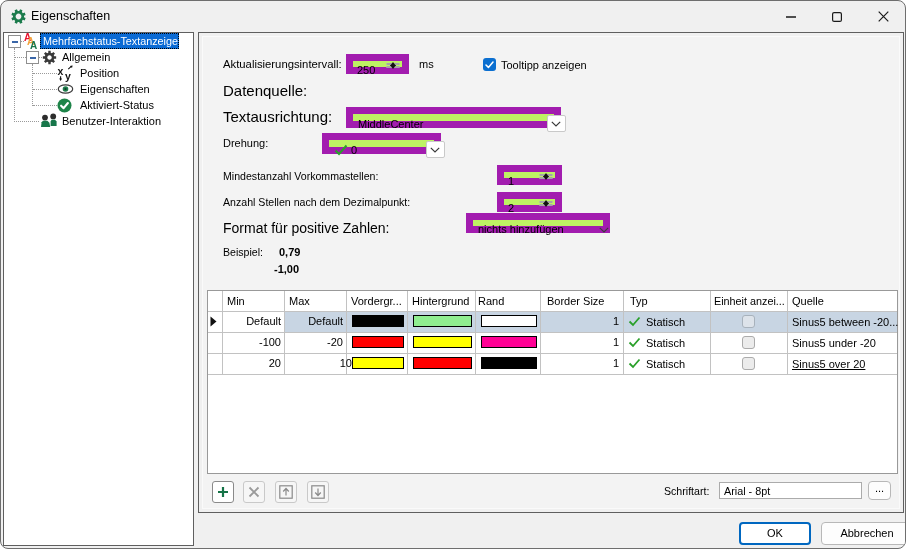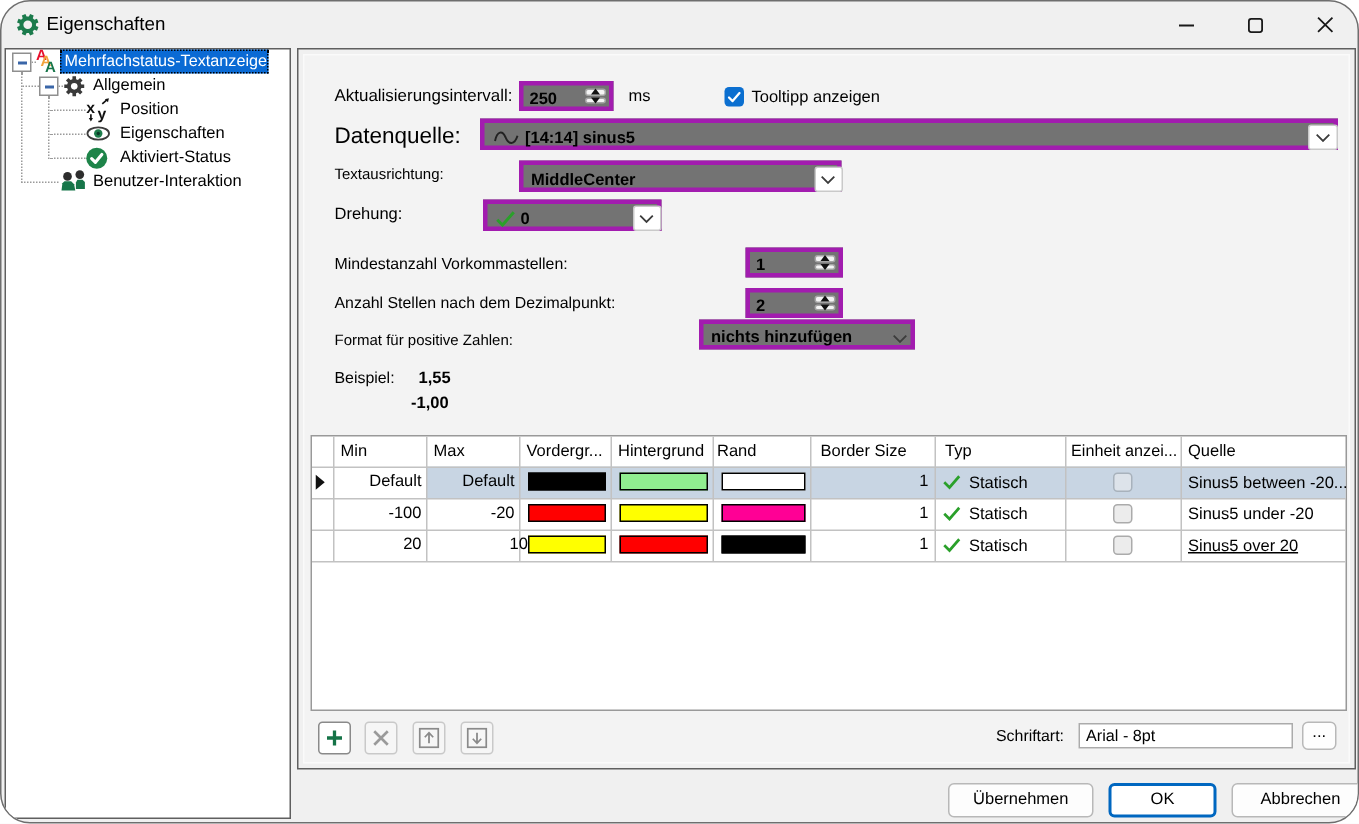--- a/index.html
+++ b/index.html
@@ -1,19 +1,19 @@
 <!DOCTYPE html>
 <html><head><meta charset="utf-8">
 <style>
 *{margin:0;padding:0;box-sizing:border-box;}
 html,body{width:906px;height:549px;background:#fff;font-family:"Liberation Sans",sans-serif;}
-#win{position:absolute;left:0;top:0;width:906px;height:549px;background:#f0f0f0;border:1px solid #6e6e6e;border-radius:20px;overflow:hidden;}
+#win{position:absolute;left:0;top:0;width:906px;height:549px;background:#f0f0f0;border:1px solid #6e6e6e;border-radius:8px;overflow:hidden;}
 .abs{position:absolute;}
 .lbl{position:absolute;font-size:11px;color:#000;white-space:nowrap;line-height:14px;}
-.box{position:absolute;background:#737373;border:3px solid #a21caf;font-weight:bold;}
+.box{position:absolute;background:#bef264;border:7px solid #a21caf;}
 .spinbtns{position:absolute;right:2px;top:2px;bottom:2px;width:14px;display:flex;flex-direction:column;gap:1px;}
 .sb{flex:1;background:#f4f4f4;border:1px solid #a5a5a5;border-radius:2px;position:relative;}
 .tri-up{position:absolute;left:50%;top:50%;transform:translate(-50%,-50%);width:0;height:0;border-left:3.5px solid transparent;border-right:3.5px solid transparent;border-bottom:4.5px solid #111;}
 .tri-dn{position:absolute;left:50%;top:50%;transform:translate(-50%,-50%);width:0;height:0;border-left:3.5px solid transparent;border-right:3.5px solid transparent;border-top:4.5px solid #111;}
 .chevbox{position:absolute;background:#fff;border:1px solid #c9c9c9;border-radius:2px;}
 .dot-v{position:absolute;width:1px;border-left:1px dotted #9a9a9a;}
 .dot-h{position:absolute;height:1px;border-top:1px dotted #9a9a9a;}
 .expbox{position:absolute;width:13px;height:13px;background:#fff;border:1px solid #8f8f8f;}
 .expbox:after{content:"";position:absolute;left:2.5px;top:5px;width:6px;height:2px;background:#3a66a8;}
 .gridv{position:absolute;width:1px;background:#c2c2c2;}
@@ -115,32 +115,22 @@
       </div>
 </div>
 <div class="lbl" style="left:418px;top:56px;">ms</div>
 <div class="abs" style="left:482px;top:57px;width:13px;height:13px;background:#0b6fd0;border-radius:3px;"></div>
 <svg class="abs" style="left:484px;top:60px" width="9" height="8" viewBox="0 0 9 8">
       <path d="M1 4 L3.4 6.4 L8 1" stroke="#fff" stroke-width="1.5" fill="none" stroke-linecap="round" stroke-linejoin="round"></path>
     </svg>
 <div class="lbl" style="left:500px;top:57px;">Tooltipp anzeigen</div>
 
 <div class="lbl" style="left:222px;top:83px;font-size:15px;">Datenquelle:</div>
-<div class="box" style="left:319px;top:78px;width:572px;height:21px;">
-  <svg class="abs" style="left:6px;top:4px" width="17" height="13" viewBox="0 0 17 13">
-        <path d="M1 8 C2.5 1,6 1,8 5.5 C10 10.5,14 11,16 4.5" stroke="#222" stroke-width="1.3" fill="none"></path>
-      </svg>
-  <div class="lbl" style="left:27px;top:3px;">[14:14] sinus5</div>
-  <div class="chevbox" style="left:549px;top:1px;width:20px;height:17px;"></div>
-  <svg class="abs" style="left:554px;top:7px" width="10" height="6" viewBox="0 0 10 6">
-        <path d="M0.8 0.8 L5 5 L9.2 0.8" stroke="#3c3c3c" stroke-width="1.2" fill="none"></path>
-      </svg>
-</div>
-
-<div class="lbl" style="left:222px;top:109px;font-size:10px;">Textausrichtung:</div>
+
+<div class="lbl" style="left:222px;top:109px;font-size:15px;">Textausrichtung:</div>
 <div class="box" style="left:345px;top:106px;width:215px;height:21px;">
   <div class="lbl" style="left:5px;top:3px;">MiddleCenter</div>
   <div class="chevbox" style="left:194px;top:1px;width:19px;height:17px;"></div>
   <svg class="abs" style="left:198px;top:7px" width="10" height="6" viewBox="0 0 10 6">
         <path d="M0.8 0.8 L5 5 L9.2 0.8" stroke="#3c3c3c" stroke-width="1.2" fill="none"></path>
       </svg>
 </div>
 
 <div class="lbl" style="left:222px;top:135px;">Drehung:</div>
 <div class="box" style="left:321px;top:132px;width:119px;height:21px;">
@@ -172,30 +162,30 @@
   <div class="spinbtns">
         <div class="sb">
           <div class="tri-up"></div>
         </div>
         <div class="sb">
           <div class="tri-dn"></div>
         </div>
       </div>
 </div>
 
-<div class="lbl" style="left:222px;top:220px;font-size:10px;">Format für positive Zahlen:</div>
+<div class="lbl" style="left:222px;top:220px;font-size:14px;">Format für positive Zahlen:</div>
 <div class="box" style="left:417px;top:212px;width:144px;height:20px;margin-left:48px;">
   <div class="lbl" style="left:5px;top:2px;">nichts hinzufügen</div>
   <svg class="abs" style="left:126px;top:7px" width="10" height="6" viewBox="0 0 10 6">
         <path d="M0.8 0.8 L5 5 L9.2 0.8" stroke="#3c3c3c" stroke-width="1.2" fill="none"></path>
       </svg>
 </div>
 
 <div class="lbl" style="left:222px;top:244px;font-size:10.6px;text-align:right;">Beispiel:</div>
-<div class="lbl" style="left:278px;top:244px;font-weight:bold;">1,55</div>
+<div class="lbl" style="left:278px;top:244px;font-weight:bold;">0,79</div>
 <div class="lbl" style="left:273px;top:261px;font-weight:bold;">-1,00</div>
 
 <div id="grid" class="abs" style="left:206px;top:289px;width:691px;height:184px;background:#fff;border:1px solid #999;"></div>
 
 <div class="abs" style="left:283px;top:310px;width:613px;height:21px;background:#c8d5e3;"></div>
 
 <div class="lbl" style="left:226px;top:293px;">Min</div>
 <div class="lbl" style="left:288px;top:293px;">Max</div>
 <div class="lbl" style="left:350px;top:293px;">Vordergr...</div>
 <div class="lbl" style="left:411px;top:293px;">Hintergrund</div>
@@ -279,16 +269,15 @@
 <svg class="abs" style="left:310px;top:484px" width="14" height="14" viewBox="0 0 14 14">
       <rect x="0.8" y="0.8" width="12.4" height="12.4" fill="none" stroke="#8a8a8a" stroke-width="1.2"></rect>
       <path d="M7 3.5 L7 10 M4.2 7.5 L7 10.5 L9.8 7.5" stroke="#8a8a8a" stroke-width="1.2" fill="none"></path>
     </svg>
 
 <div class="lbl" style="left:663px;top:483px;font-size:10.6px;">Schriftart:</div>
 <div class="abs" style="left:718px;top:481px;width:143px;height:17px;background:#fff;border:1px solid #ababab;"></div>
 <div class="lbl" style="left:723px;top:483px;font-size:10.8px;">Arial - 8pt</div>
 <div class="dlgbtn" style="left:867px;top:480px;width:23px;height:19px;line-height:12px;border-radius:4px;">...</div>
 
-<div class="dlgbtn" style="left:631px;top:521px;width:97px;">Übernehmen</div>
 <div class="dlgbtn" style="left:738px;top:521px;width:72px;border:2px solid #0067c0;line-height:19px;background:#fff;">OK</div>
 <div class="dlgbtn" style="left:820px;top:521px;width:92px;">Abbrechen</div>
 </div>
 
 </body></html>

